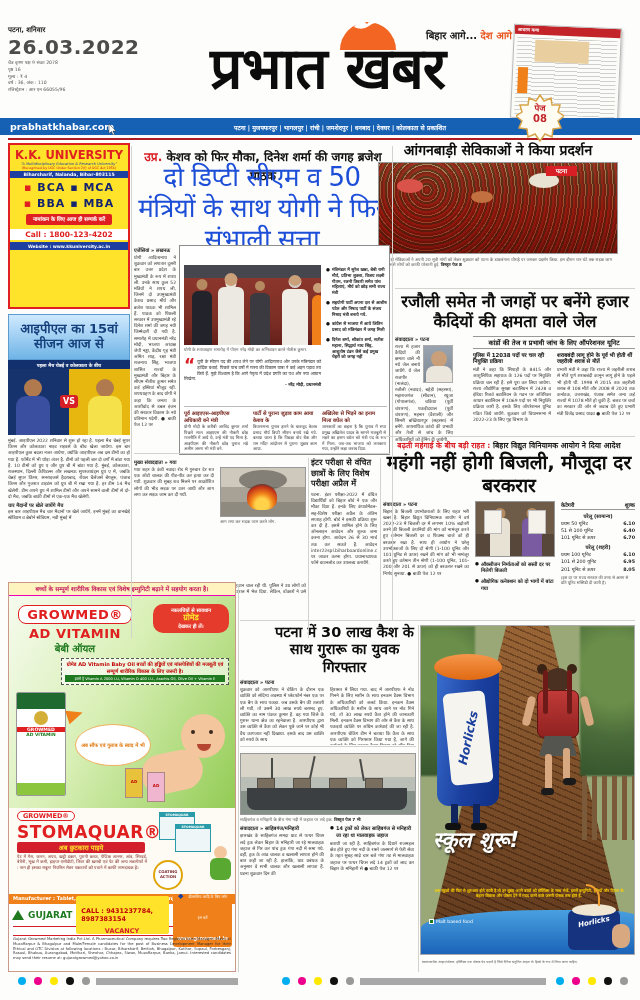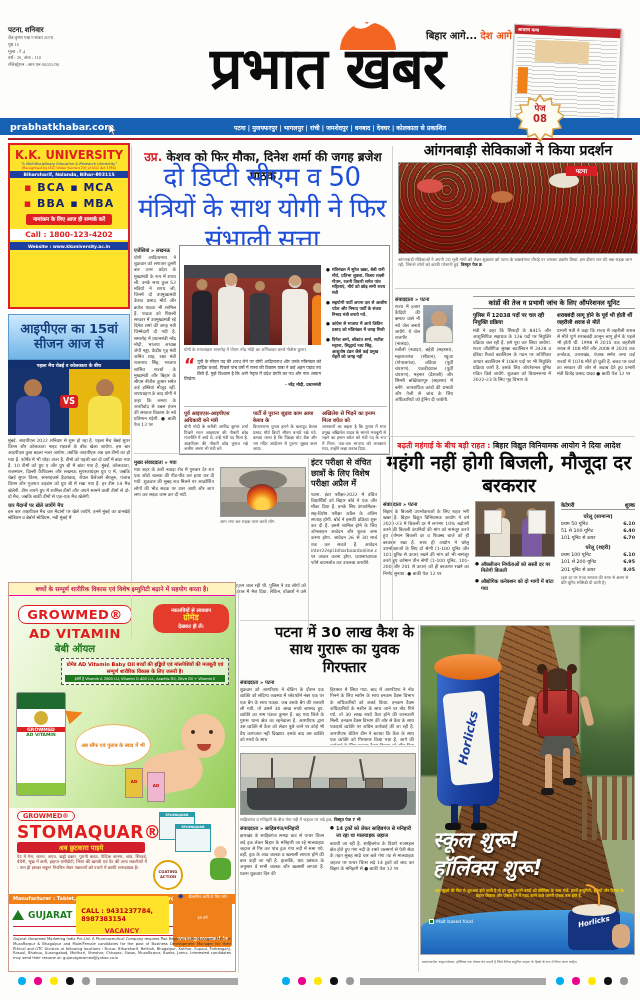--- a/index.html
+++ b/index.html
@@ -5,21 +5,21 @@
   html,body{margin:0;padding:0;background:#e9e9e9;}
   *{box-sizing:border-box;}
   #page{position:relative;width:640px;height:1000px;background:#fdfdfb;margin:0 auto;
         font-family:"DejaVu Sans","Liberation Sans",sans-serif;color:#1a1a1a;overflow:hidden;}
   .abs{position:absolute;}
   .c{text-align:center;}
   .b{font-weight:bold;}
   .of{overflow:hidden;}
 
   
-  .mast-left{left:8px;top:26px;width:120px;line-height:1.25;font-family:Liberation Serif, serif;}
+  .mast-left{left:8px;top:26px;width:120px;line-height:1.25;}
   .mast-place{font-size:7px;font-weight:bold;color:#222;}
   .mast-date{font-size:20px;color:#4c4c4c;font-weight:bold;letter-spacing:.5px;}
   .mast-small{font-size:4.6px;color:#555;line-height:1.5;}
   .sun{left:340px;top:22px;width:56px;height:28px;background:#f26522;border-radius:56px 56px 0 0;}
   .sun svg{position:absolute;left:14px;top:-6px;}
   .mast-title{left:140px;top:36px;width:375px;font-size:57px;font-weight:900;color:#0c0c0c;
               text-align:center;line-height:1.15;letter-spacing:-1px;}
   .tagline{left:390px;top:28px;width:122px;text-align:right;font-size:10px;font-weight:bold;}
   .tag-or{color:#e8551e;}
   .inset{left:512px;top:26px;width:108px;height:94px;background:#fbfbf8;border:1px solid #b9b9b9;
@@ -64,21 +64,21 @@
   .kk-rec{font-size:3.3px;color:#c22;}
   .kk-strip{background:#1d3fa0;color:#fff;font-size:4.6px;font-weight:bold;margin-top:1px;padding:1px 0;}
   .kk-course{font-size:11px;font-weight:900;color:#14246e;margin-top:3px;letter-spacing:1px;}
   .kk-course .rd{color:#e02020;}
   .kk-cta{background:#e02020;color:#fff;font-size:5.4px;font-weight:bold;width:86px;margin:4px auto 0;
           padding:2px;border-radius:2px;line-height:1.3;}
   .kk-call{background:#fff;color:#e02020;font-size:7.5px;font-weight:900;margin-top:4px;padding:1px 0;}
   .kk-web{background:#1d3fa0;color:#fff;font-size:4.4px;font-weight:bold;padding:1.5px 0;margin-top:2px;}
 
   
-  .ang{left:398px;top:142px;width:240px;}
+  .ang{left:378px;top:142px;width:240px;}
   .ang-head{font-size:14px;}
   .ang-photo{position:relative;margin-top:3px;height:92px;border:1px solid #999;overflow:hidden;
      background:
       repeating-radial-gradient(circle at 20% 30%, #d84b3a 0 2px, #b5402e 2px 4px, #e6c9a0 4px 5px, #8c5a3a 5px 7px),
       linear-gradient(180deg,#bcae92 0%,#a8876a 20%,#b0543e 55%,#93402f 100%);
      background-blend-mode:multiply;}
   .ang-tag{position:absolute;right:40px;top:3px;background:#d91f26;color:#fff;font-size:6px;
            font-weight:bold;padding:1px 10px;}
   .umb{position:absolute;border-radius:50%;}
   .ang-cap{margin-top:3px;}
@@ -308,20 +308,21 @@
   .mbar{position:absolute;top:2px;height:7px;background:#a8a8a8;}
 </style>
 </head>
 <body>
 
 <div id="page">
 
   <header>
     <div class="abs mast-left">
       <div class="mast-place">पटना, शनिवार</div>
+      <div class="mast-date">26.03.2022</div>
       <div class="mast-small">चैत्र कृष्ण पक्ष 9 संवत 2078</div>
       <div class="mast-small">पृष्ठ 16</div>
       <div class="mast-small">मूल्य : ₹ 4</div>
       <div class="mast-small">वर्ष : 36, अंक : 110</div>
       <div class="mast-small">रजिस्ट्रेशन : आर एन 66055/96</div>
     </div>
 
     <div class="abs sun">
       <svg width="28" height="14" viewBox="0 0 28 14">
         <path d="M0 11 Q7 2 13 8 Q19 0 27 7 Q20 6 15 10 Q8 15 0 11 Z" fill="#ffffff"></path>
@@ -381,20 +382,21 @@
       <div class="umb" style="left:92px;top:28px;width:22px;height:12px;background:#c2703f;"></div>
       <div class="ang-tag">पटना</div>
     </div>
     <div class="ang-cap caption">
       <span>आंगनबाड़ी सेविकाओं ने अपनी 20 सूत्री मांगों को लेकर शुक्रवार को पटना के डाकबंगला चौराहे पर जमकर प्रदर्शन किया. इस दौरान चार घंटे तक सड़क जाम रही, जिससे लोगों को काफी परेशानी हुई.</span>
       <span class="more">विस्तृत पेज 8</span>
     </div>
   </section>
 
   <section class="abs jail">
+    <div class="h-md jail-head c">रजौली समेत नौ जगहों पर बनेंगे हजार कैदियों की क्षमता वाले जेल</div>
     <div class="jail-row">
       <div class="jail-c1">
         <div class="byline">संवाददाता » पटना</div>
         <div class="bodytx">
           <span class="portrait">
             <span class="p-head"></span>
               <span class="p-body"></span>
           </span>
           <span>राज्य में हजार कैदियों की क्षमता वाले नौ नये जेल बनाये जायेंगे. ये जेल राजगीर (नालंदा), रजौली (नवादा), बहेड़ी (सहरसा), महाराजगंज (सीवान), रघुआ (गोपालगंज), चकिया (पूर्वी चंपारण), पकड़ीदयाल (पूर्वी चंपारण), महनार (वैशाली) और सिमरी बख्तियारपुर (सहरसा) में बनेंगे. आपराधिक कांडों की प्रभावी और तेजी से जांच के लिए अधिकारियों को ट्रेनिंग दी जायेगी.</span>
         </div>
@@ -721,21 +723,20 @@
       <div class="g-strap" style="left:20px;"></div>
         <div class="g-strap" style="left:44px;"></div>
       <div class="g-skirt"></div>
       <div class="g-leg" style="left:22px;"></div>
         <div class="g-leg" style="left:40px;top:80px;height:32px;"></div>
       <div class="g-shoe" style="left:18px;top:120px;"></div>
         <div class="g-shoe" style="left:40px;top:110px;"></div>
     </div>
     <div class="hx-t1">
       <div>स्कूल शुरू!</div>
-      <div>हॉर्लिक्स शुरू!</div>
     </div>
     <div class="hx-fine">अब स्कूलों की फिर से शुरुआत होने वाली है तो हर सुबह अपने बच्चों को हॉर्लिक्स के साथ भेजें. इसमें इम्युनिटी, हड्डियों और दिमाग के बेहतर विकास और पोषण देने में मदद करने वाले जरूरी पोषक तत्व होते हैं.</div>
     <div class="hx-band"></div>
     <div class="malt">
       <span class="malt-sq"></span>
       <span>Malt based food</span>
     </div>
     <div class="mug">
       <div class="mug-foam"></div>
       <div class="mug-steam"></div>

